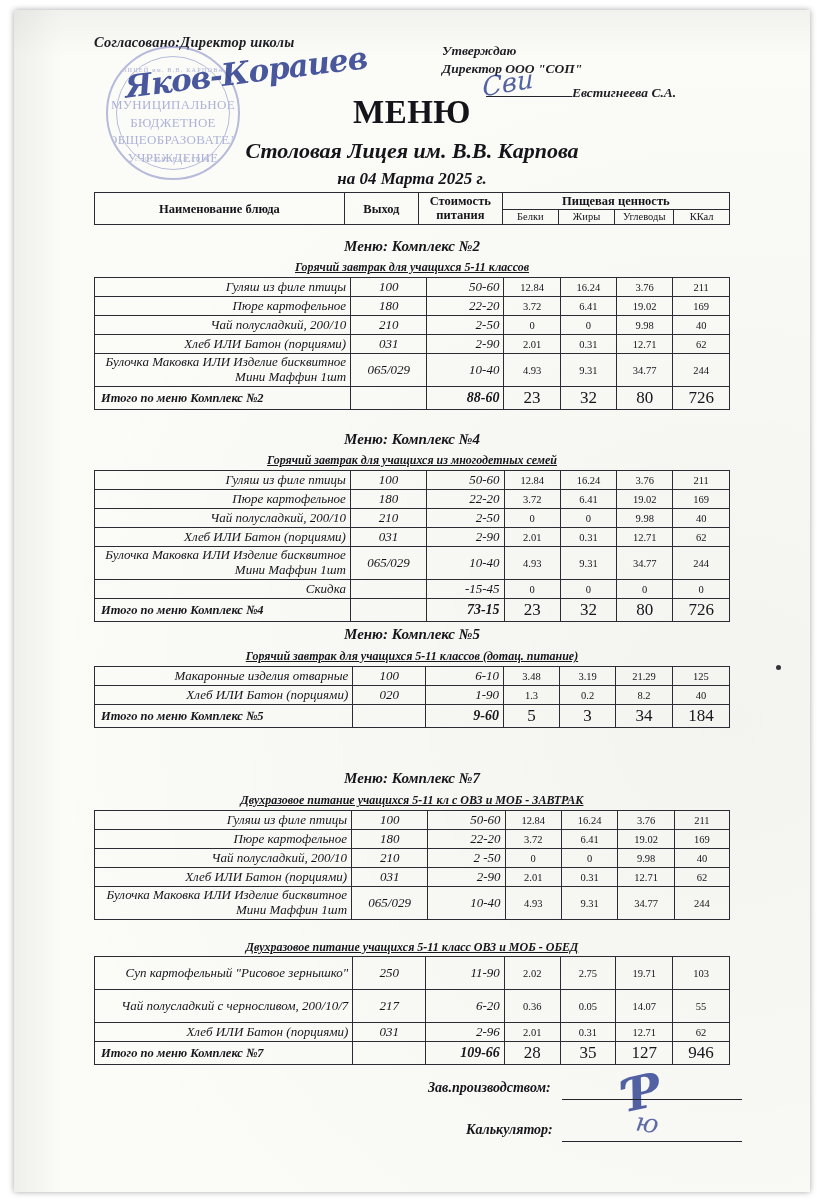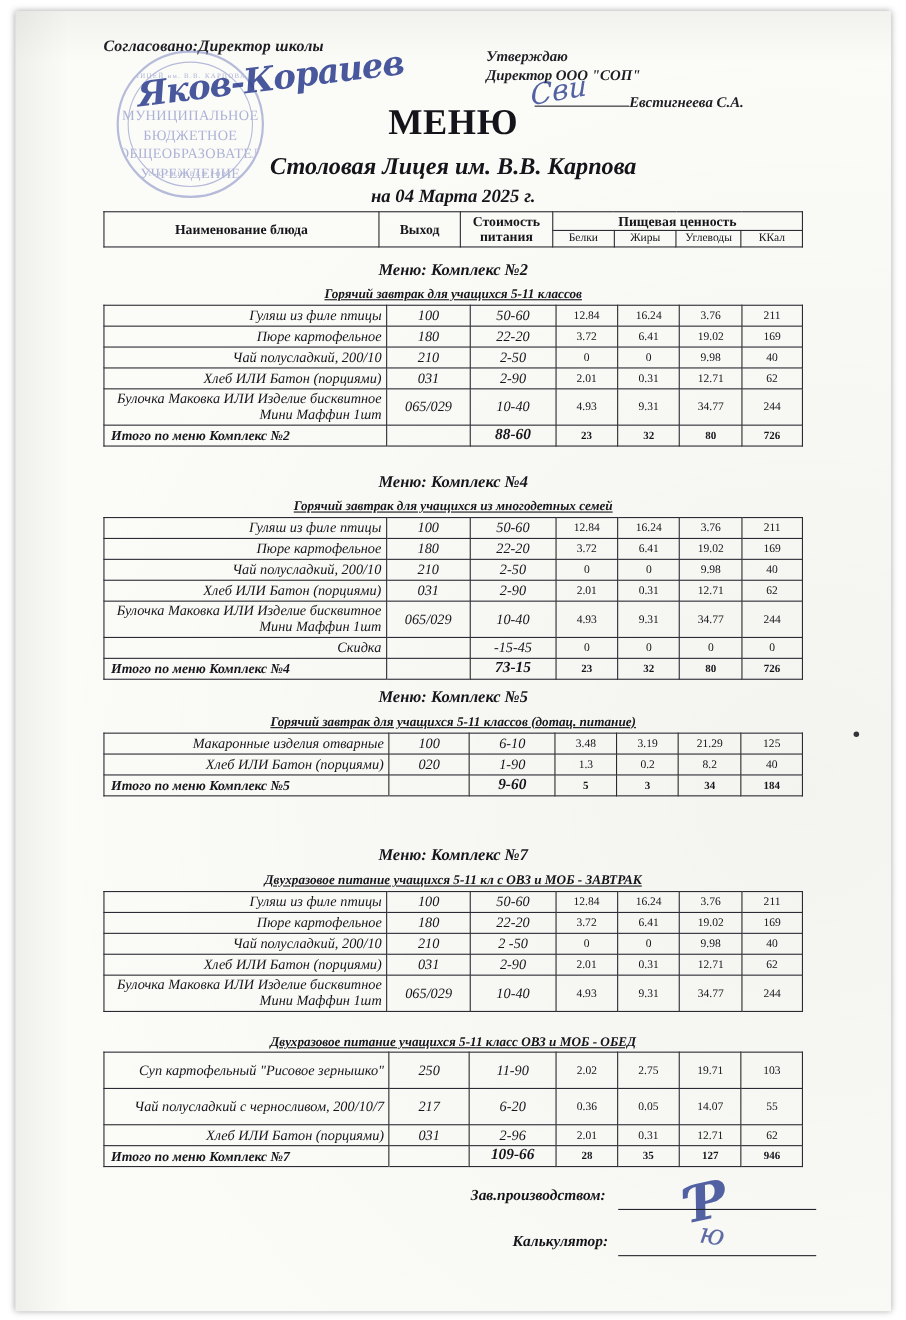--- a/index.html
+++ b/index.html
@@ -250,37 +250,37 @@
     left: 80px;
     width: 636px;
   }
   .data-tbl td {
     height: 15px;
     font-size: 13px;
     font-style: italic;
   }
   .data-tbl td.name { width: 278px; text-align: right; padding-left: 6px; }
   .data-tbl td.out  { width: 72px; text-align: center; }
-  .data-tbl td.cost { width: 78px; text-align: center; }
+  .data-tbl td.cost { width: 78px; text-align: right; }
   .data-tbl td.nv   { width: 52px; text-align: center; font-size: 10.5px; font-style: normal; }
   .data-tbl td.total-label {
     text-align: left;
     padding-left: 6px;
     font-weight: bold;
     font-size: 12.5px;
     border-left: none;
     border-bottom: none;
   }
   .data-tbl tr.total td {
     border-top: 1.3px solid #2b2b33;
     font-weight: bold;
   }
   .data-tbl tr.total td.out { border: none; }
   .data-tbl tr.total td.cost { font-size: 14px; }
-  .data-tbl tr.total td.nv { font-size: 10px; font-weight: bold; }
+  .data-tbl tr.total td.nv { font-size: 17px; font-weight: normal; }
 
   .two-line { line-height: 1.12; }
 
   .footer-line {
     position: absolute;
     font-size: 14px;
     font-style: italic;
     font-weight: bold;
     color: #15151b;
   }

